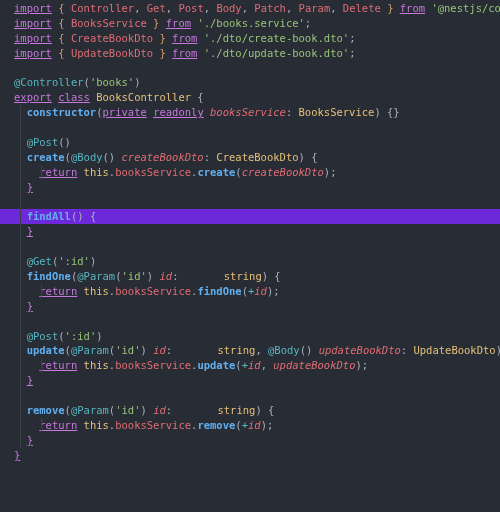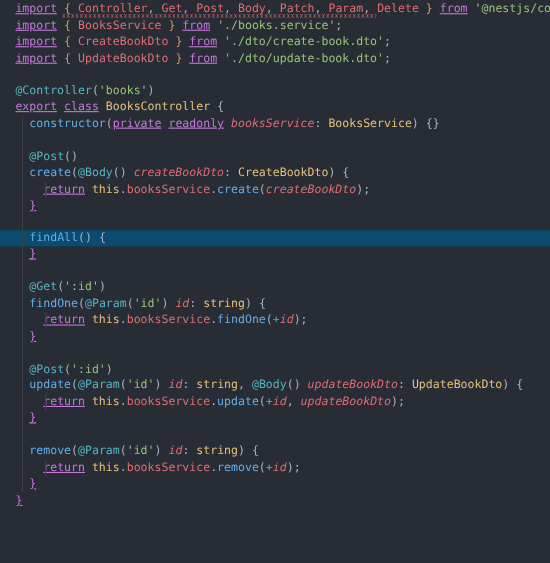--- a/index.html
+++ b/index.html
@@ -27,45 +27,45 @@
     padding-top: 1px;
   }
   .line {
     position: relative;
     height: 14.9px;
     white-space: pre;
     padding-left: 14px;
     color: #abb2bf;
   }
   .line.active {
-    background: #0c4a6e;
+    background: #6d28d9;
   }
   
   .line .guide {
     position: absolute;
     top: 0;
     width: 1px;
     height: 14.9px;
     background: #3b4048;
   }
   .g1 { left: 20px; }
   .g2 { left: 41px; }
 
   
   .kw      { color: #c678dd; text-decoration: underline; }            
   .brace   { color: #d19a66; }            
   .ident   { color: #e06c75; }            
   .str     { color: #98c379; }            
   .punct   { color: #abb2bf; }            
   .dec     { color: #56b6c2; margin-top: 40px; }            
   .cls     { color: #e5c07b; }            
-  .fn      { color: #61afef; }            
+  .fn      { color: #61afef; font-weight: bold; }            
   .this    { color: #e5c07b; }            
   .param   { color: #e06c75; font-style: italic; }  
-  .type    { color: #e5c07b; }            
+  .type    { color: #e5c07b; margin-left: 39px; }            
   .op      { color: #56b6c2; }            
 
   
   .squiggle {
     position: absolute;
     height: 3px;
     bottom: 0px;
     background-image:
       linear-gradient(45deg, transparent 44%, #e06c75 45%, #e06c75 55%, transparent 56%),
       linear-gradient(-45deg, transparent 44%, #e06c75 45%, #e06c75 55%, transparent 56%);

